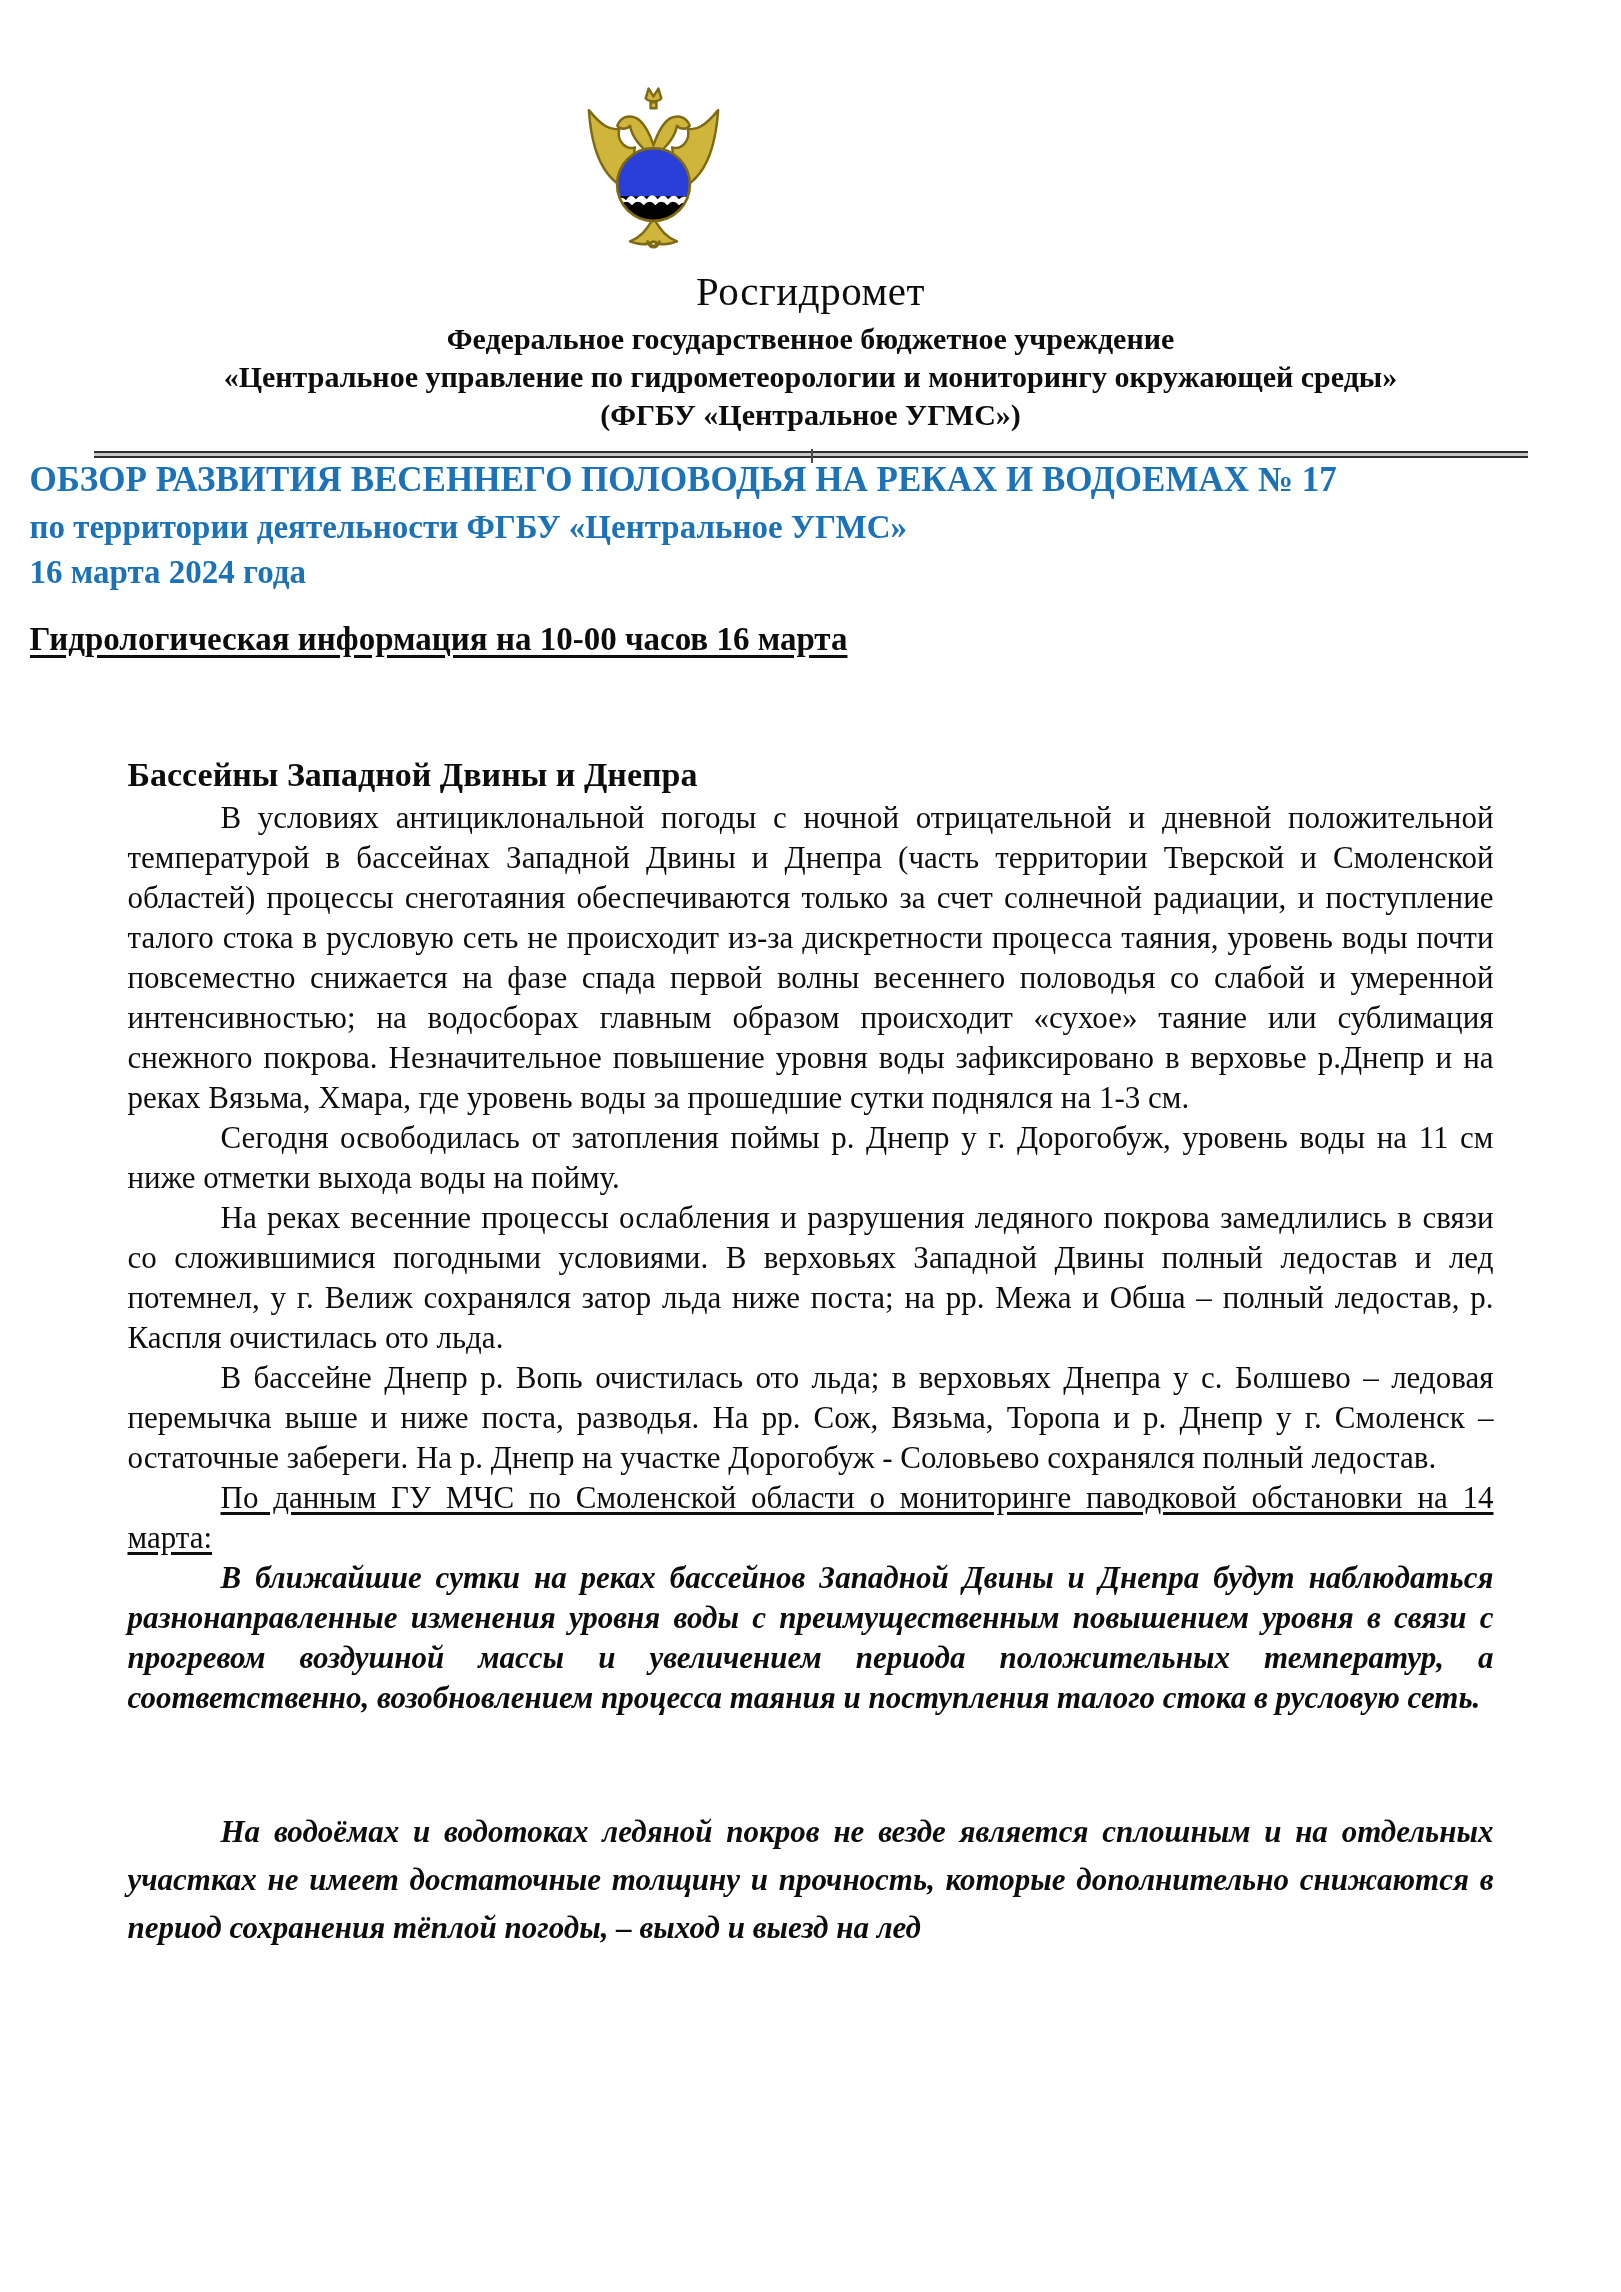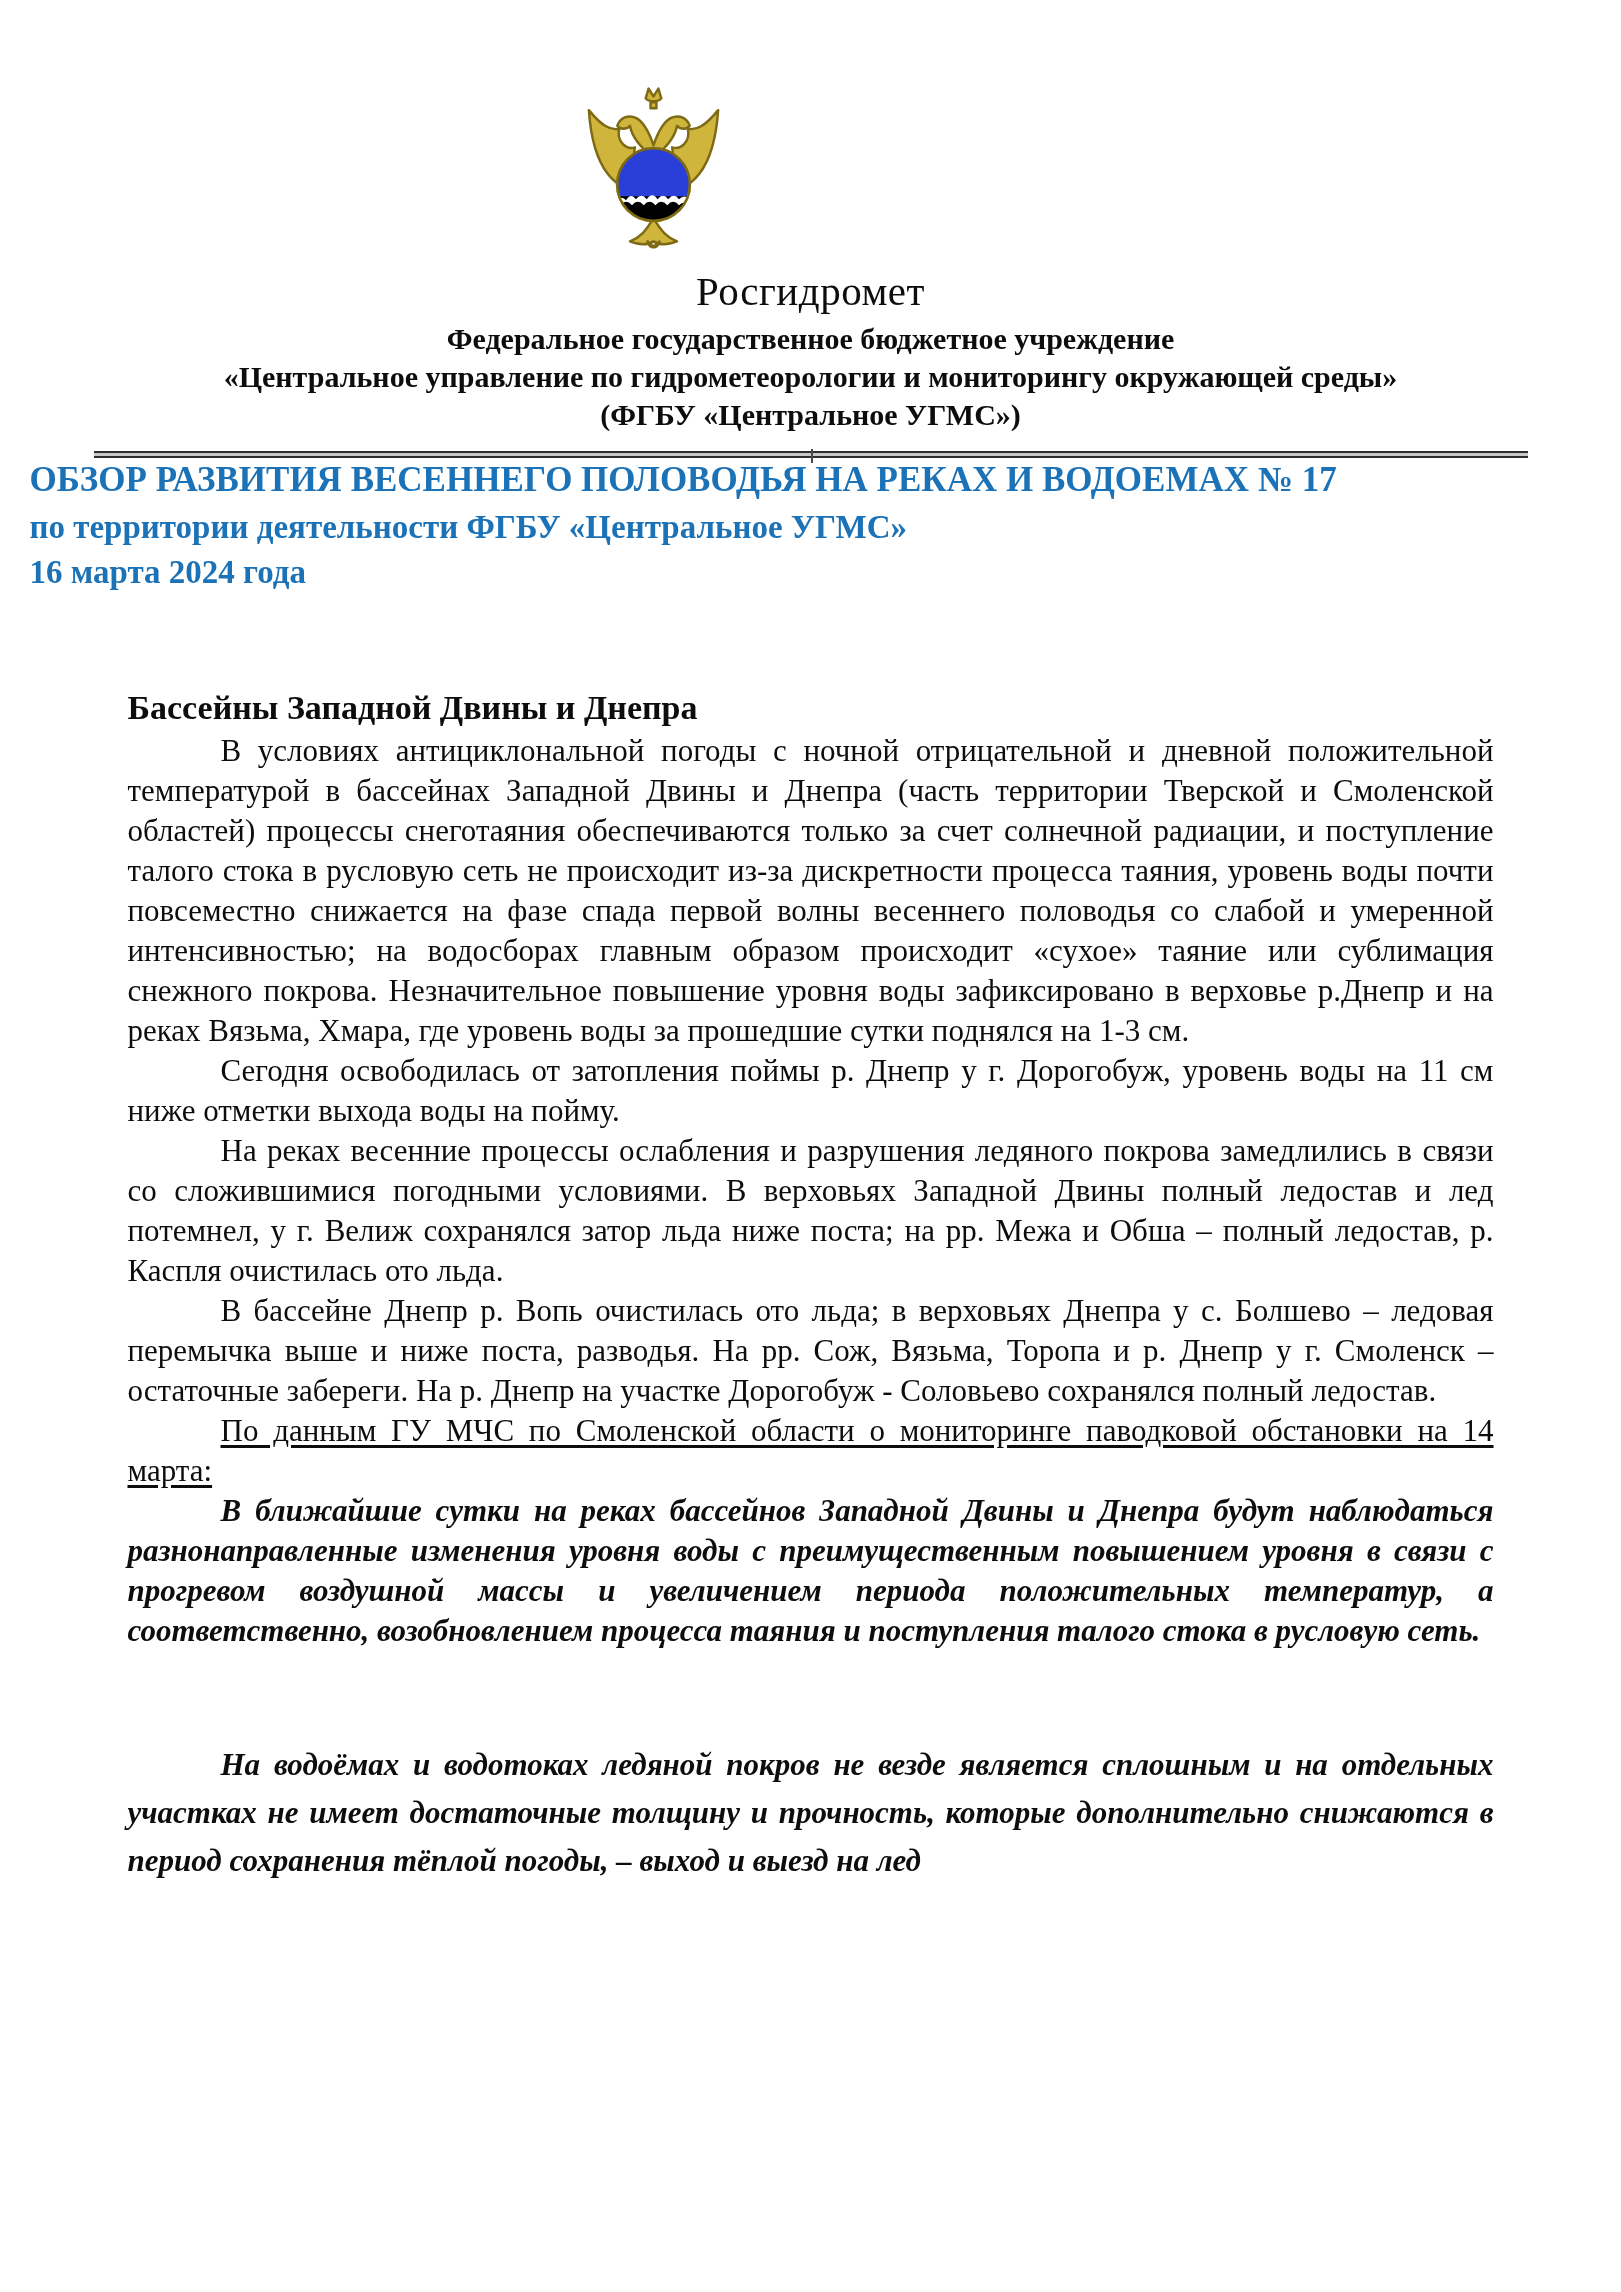--- a/index.html
+++ b/index.html
@@ -152,20 +152,21 @@
 
     <div class="rule">
       <div class="rule-tick"></div>
     </div>
   </div>
 
   <div class="doc-head">
     <div class="blue doc-title-1">ОБЗОР РАЗВИТИЯ ВЕСЕННЕГО ПОЛОВОДЬЯ НА РЕКАХ И ВОДОЕМАХ № 17</div>
     <div class="blue doc-title-2">по территории деятельности ФГБУ «Центральное УГМС»</div>
     <div class="blue doc-title-3">16 марта 2024 года</div>
+    <div class="hydro-heading">Гидрологическая информация на 10-00 часов 16 марта</div>
   </div>
 
   <div class="content">
     <h2 class="basin-heading">Бассейны Западной Двины и Днепра</h2>
     <p>В условиях антициклональной погоды с ночной отрицательной и дневной положительной температурой в бассейнах Западной Двины и Днепра (часть территории Тверской и Смоленской областей) процессы снеготаяния обеспечиваются только за счет солнечной радиации, и поступление талого стока в русловую сеть не происходит из-за дискретности процесса таяния, уровень воды почти повсеместно снижается на фазе спада первой волны весеннего половодья со слабой и умеренной интенсивностью; на водосборах главным образом происходит «сухое» таяние или сублимация снежного покрова. Незначительное повышение уровня воды зафиксировано в верховье р.Днепр и на реках Вязьма, Хмара, где уровень воды за прошедшие сутки поднялся на 1-3 см.</p>
     <p>Сегодня освободилась от затопления поймы р. Днепр у г. Дорогобуж, уровень воды на 11 см ниже отметки выхода воды на пойму.</p>
     <p>На реках весенние процессы ослабления и разрушения ледяного покрова замедлились в связи со сложившимися погодными условиями. В верховьях Западной Двины полный ледостав и лед потемнел, у г. Велиж сохранялся затор льда ниже поста; на рр. Межа и Обша – полный ледостав, р. Каспля очистилась ото льда.</p>
     <p>В бассейне Днепр р. Вопь очистилась ото льда; в верховьях Днепра у с. Болшево – ледовая перемычка выше и ниже поста, разводья. На рр. Сож, Вязьма, Торопа и р. Днепр у г. Смоленск – остаточные забереги. На р. Днепр на участке Дорогобуж - Соловьево сохранялся полный ледостав.</p>
     <p class="u">По данным ГУ МЧС по Смоленской области о мониторинге паводковой обстановки на 14 марта:</p>
     <p class="i">В ближайшие сутки на реках бассейнов Западной Двины и Днепра будут наблюдаться разнонаправленные изменения уровня воды с преимущественным повышением уровня в связи с прогревом воздушной массы и увеличением периода положительных температур, а соответственно, возобновлением процесса таяния и поступления талого стока в русловую сеть.</p>

